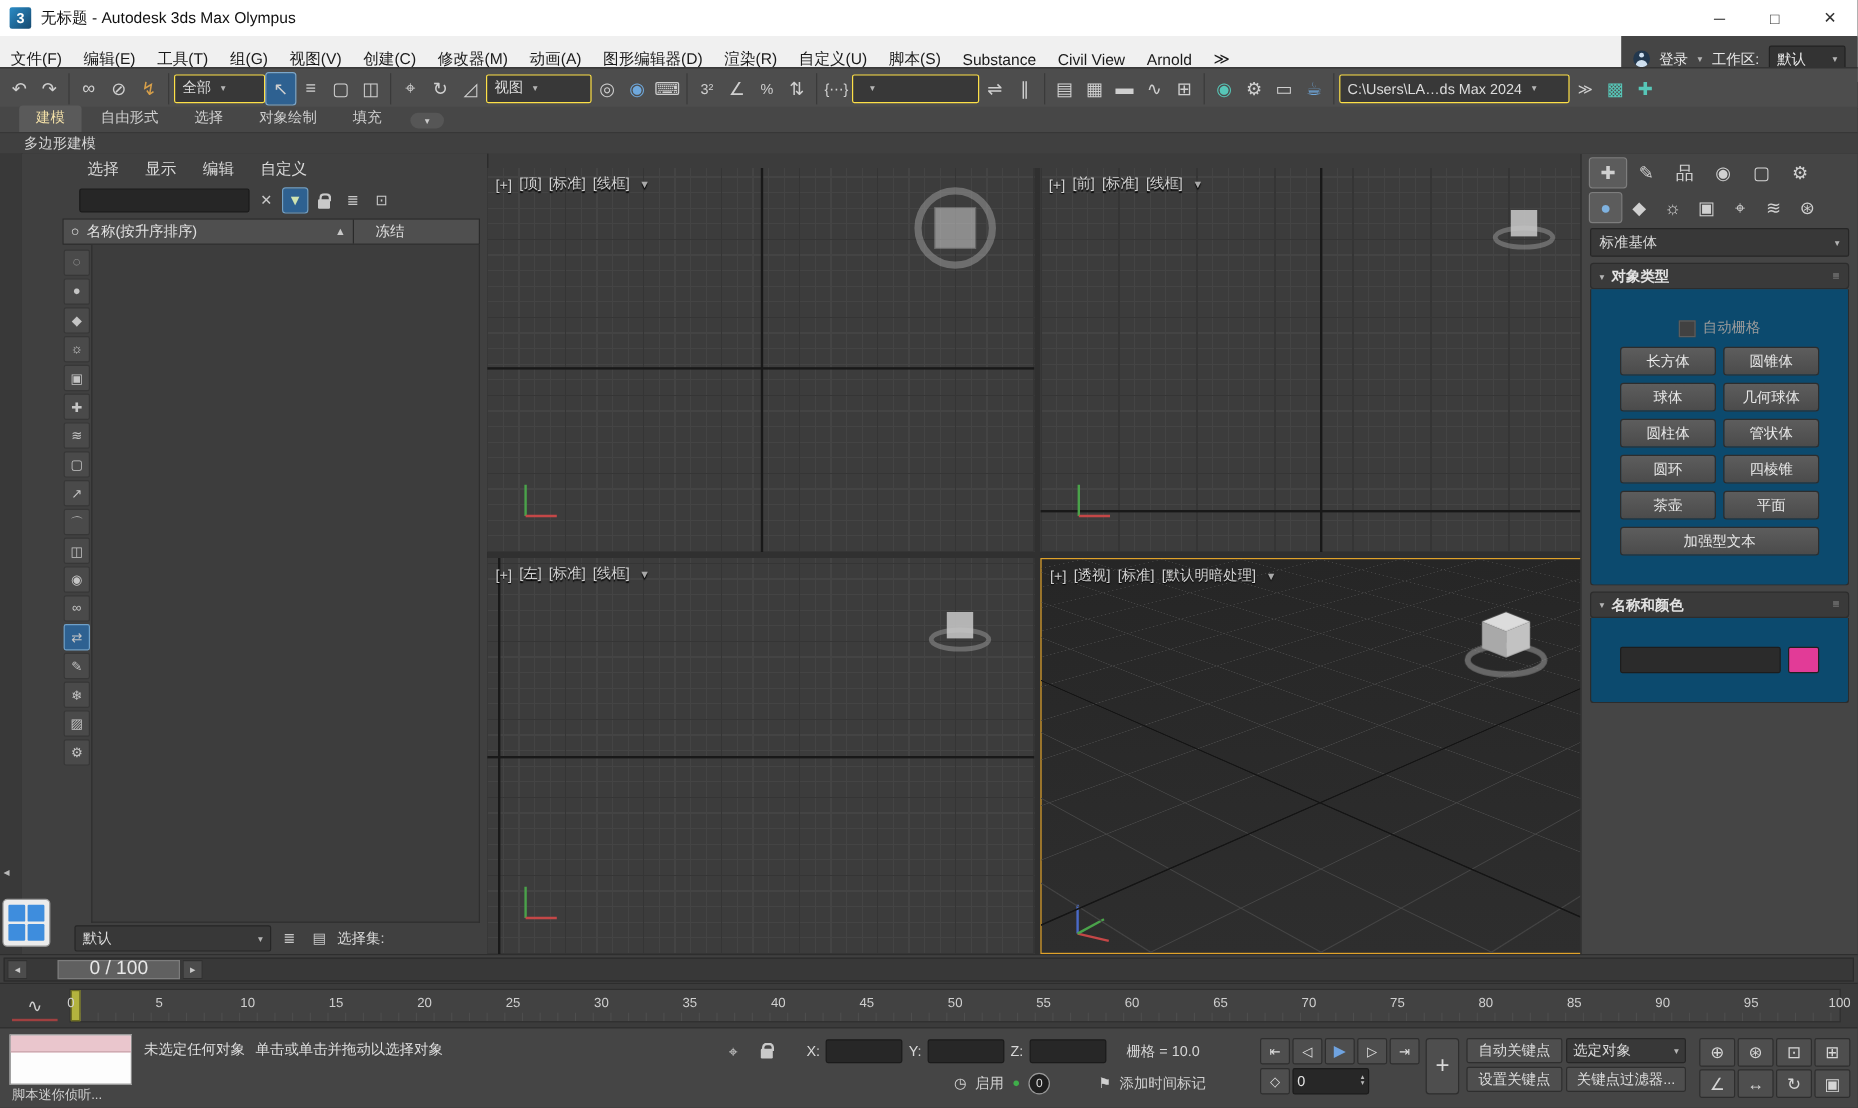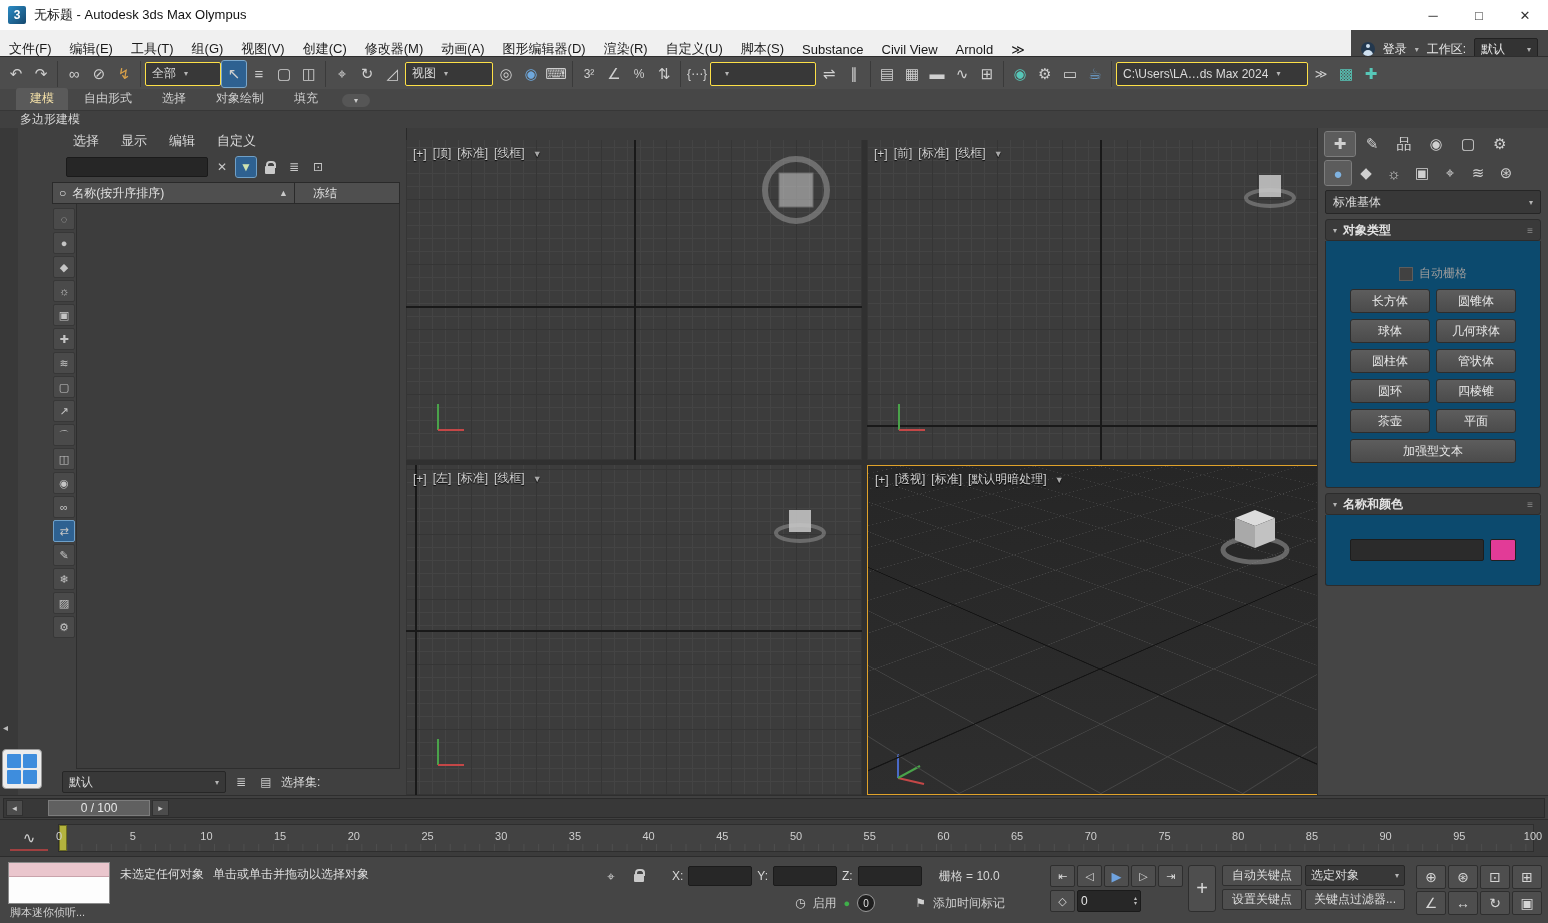--- a/index.html
+++ b/index.html
@@ -115,21 +115,21 @@
   .obj-btn{height:22px;background:linear-gradient(#5d5d5d,#4b4b4b);border:1px solid #2d2d2d;border-radius:3px;color:#e8e8e8;font-size:12px;display:flex;align-items:center;justify-content:center;white-space:nowrap}
   .obj-btn.wide{grid-column:1/-1}
   .name-row{display:flex;gap:6px;align-items:center}
   .name-input{flex:1;height:20px;background:#2b2b2b;border:1px solid #1d1d1d;border-radius:2px}
   .swatch{width:24px;height:20px;border:1px solid #202020;border-radius:2px}
 
   
   .timeslider{position:absolute;top:795px;left:0;right:0;height:24px;background:#404040;border-top:1px solid #2e2e2e;display:flex;align-items:center;padding:0 3px}
   .ts-track{flex:1;height:18px;background:#383838;border:1px solid #2b2b2b;position:relative}
   .ts-arrow{position:absolute;top:1px;width:15px;height:14px;background:#4c4c4c;border:1px solid #303030;color:#c9c9c9;font-size:9px;display:flex;align-items:center;justify-content:center}
-  .ts-handle{position:absolute;left:44px;top:1px;height:14px;width:100px;background:#606060;border:1px solid #7c7c7c;color:#e8e8e8;font-size:12px;display:flex;align-items:center;justify-content:center}
+  .ts-handle{position:absolute;left:44px;top:1px;height:14px;width:100px;background:#606060;border:1px solid #7c7c7c;color:#e8e8e8;font-size:16px;display:flex;align-items:center;justify-content:center}
   .trackbar{position:absolute;top:819px;left:0;right:0;height:37px;background:#3b3b3b;border-top:1px solid #2d2d2d}
   .tb-curve{position:absolute;left:10px;top:7px;width:38px;height:22px;display:flex;align-items:center;justify-content:center;color:#cfcfcf;font-size:15px;border-bottom:2px solid #a04040}
   .tb-ruler{position:absolute;left:58px;right:14px;top:4px;bottom:5px;background:#424242;border:1px solid #2e2e2e;
      background-image:linear-gradient(90deg,#4e4e4e 1px,transparent 1px);background-size:1% 7px;background-position:bottom;background-repeat:repeat-x}
   .tick{position:absolute;top:5px;transform:translateX(-50%);font-size:11px;color:#cfcfcf}
   .tb-marker{position:absolute;left:0;top:0;bottom:0;width:6px;background:#b3b33e;border:1px solid #6d6d22}
 
   
   .statusbar{position:absolute;top:856px;left:0;right:0;bottom:0;background:#454545;border-top:1px solid #2c2c2c;font-size:12px;color:#d8d8d8}
   .listener{position:absolute;left:8px;top:5px;width:100px;height:40px;background:#fdfdfd;border:1px solid #8a8a8a}

